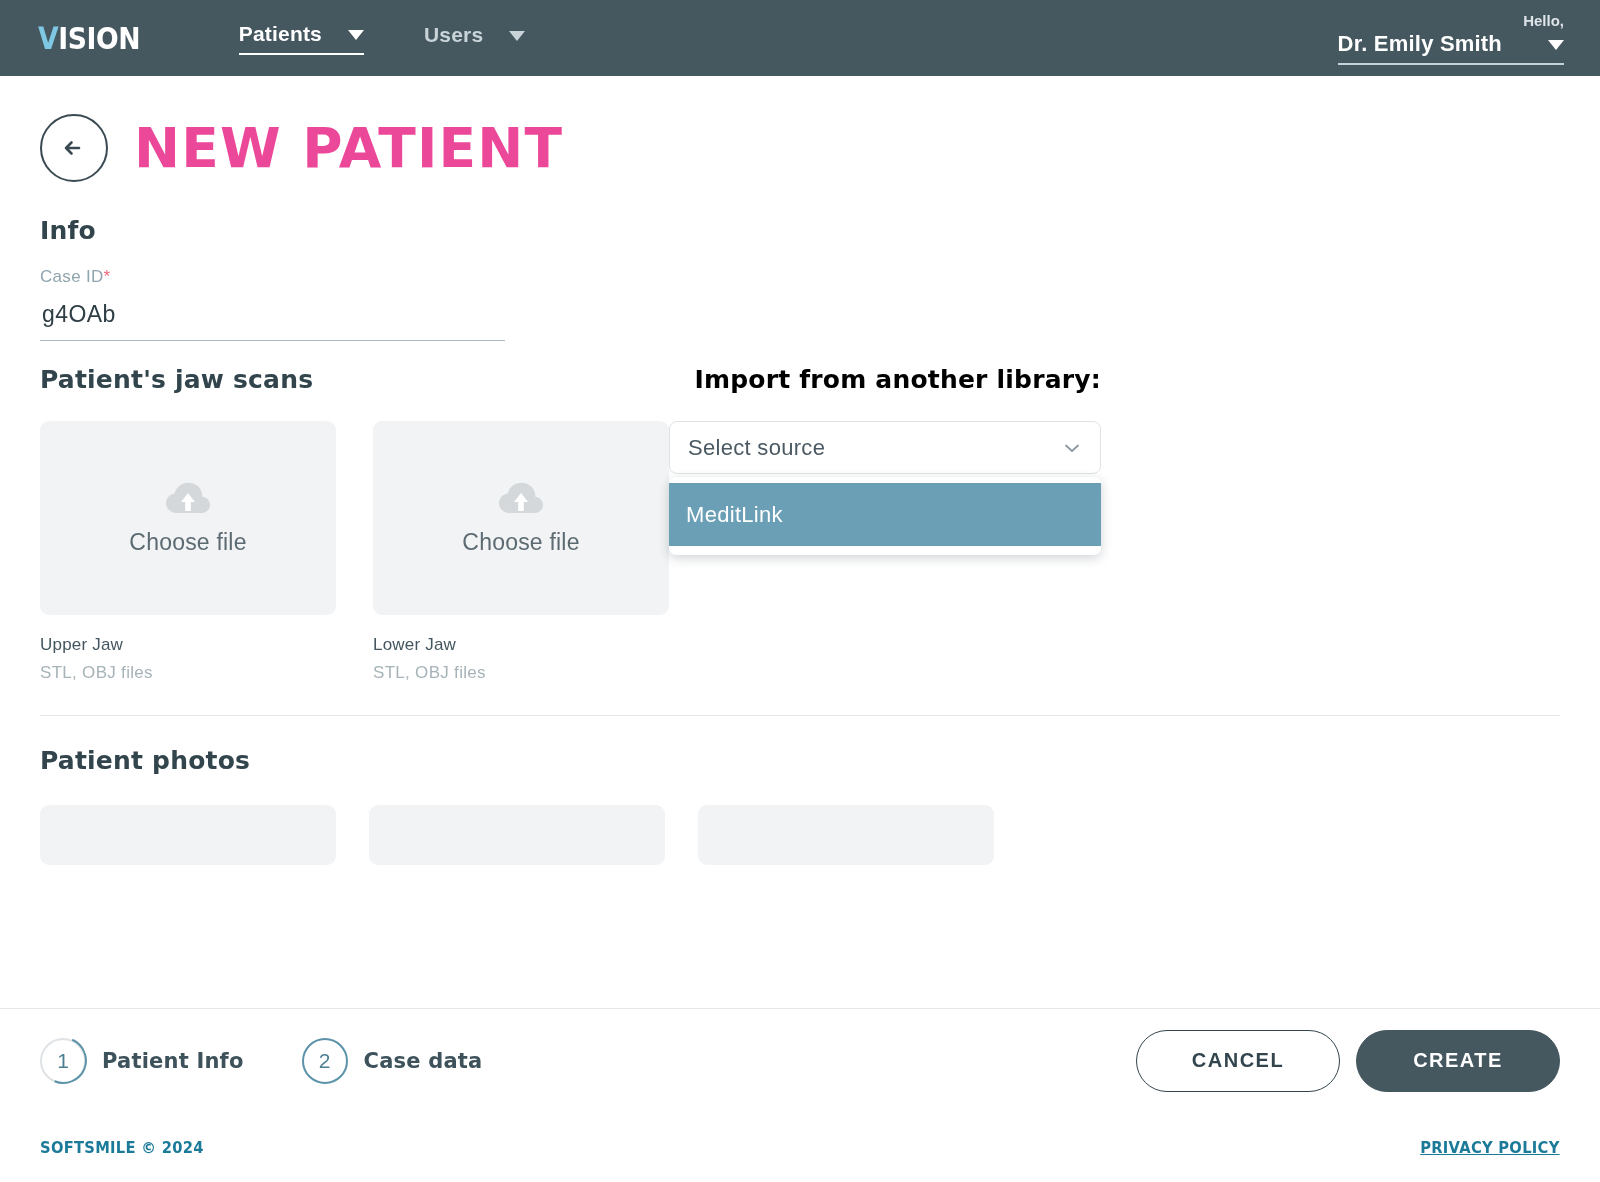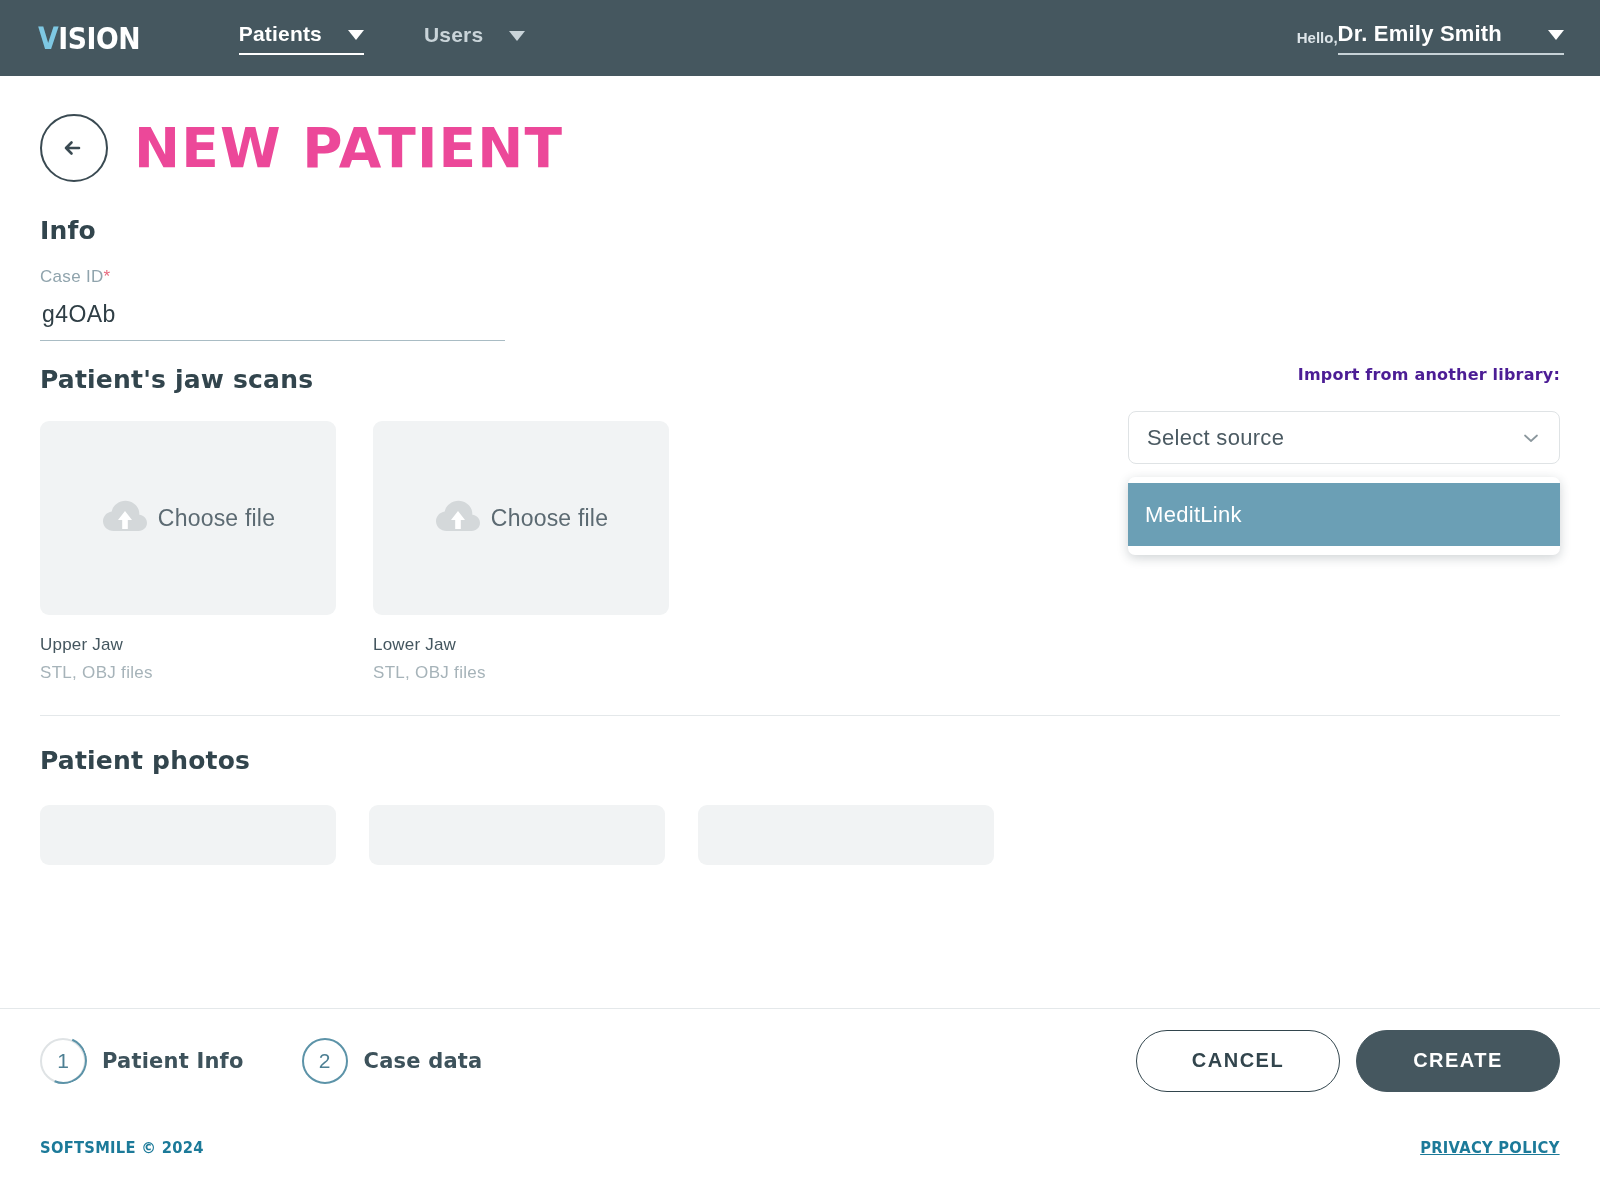--- a/index.html
+++ b/index.html
@@ -79,21 +79,22 @@
     border-right: 8px solid transparent;
     border-top: 10px solid currentColor;
     display: inline-block;
     margin-top: 2px;
   }
 
   .user-block {
     margin-left: auto;
     margin-right: 36px;
     display: flex;
-    align-items: center;
+    flex-direction: column;
+    align-items: flex-end;
     cursor: pointer;
   }
   .hello {
     color: #dde5e9;
     font-size: 15px;
     font-weight: 600;
     margin-bottom: 2px;
     padding-left: 2px;
   }
   .user-row {
@@ -197,32 +198,33 @@
     font-size: 17px;
     color: #7e929b;
     margin-top: 8px;
     letter-spacing: 0.3px;
   }
 
   
   .scans-row {
     display: flex;
     align-items: flex-start;
-    justify-content: space-between;
+    justify-content: flex-start;
     margin-top: 24px;
   }
 
   .uploads { display: flex; gap: 37px; margin-top: 27px; }
 
   .upload-card {
     width: 296px;
     height: 194px;
     background: #f1f3f4;
     border-radius: 9px;
     display: flex;
+    flex-direction: column;
     align-items: center;
     justify-content: center;
     gap: 9px;
     cursor: pointer;
   }
   .upload-card .cloud { opacity: 1; }
   .choose-text {
     font-size: 23px;
     color: #5c6a72;
     letter-spacing: 0.2px;
@@ -240,23 +242,23 @@
     letter-spacing: 0.3px;
   }
 
   
   .import-panel {
     width: 432px;
     position: relative;
   }
   .import-label {
     font-family: "DejaVu Sans", sans-serif;
-    font-size: 16px;
-    font-weight: 700;
-    color: #4c1d95;
+    font-size: 25px;
+    font-weight: 700;
+    color: #000000;
     text-align: right;
     letter-spacing: 0.2px;
     white-space: nowrap;
   }
   .select-box {
     margin-top: 27px;
     height: 53px;
     border: 1px solid #dfe3e5;
     border-radius: 8px;
     background: #fff;

